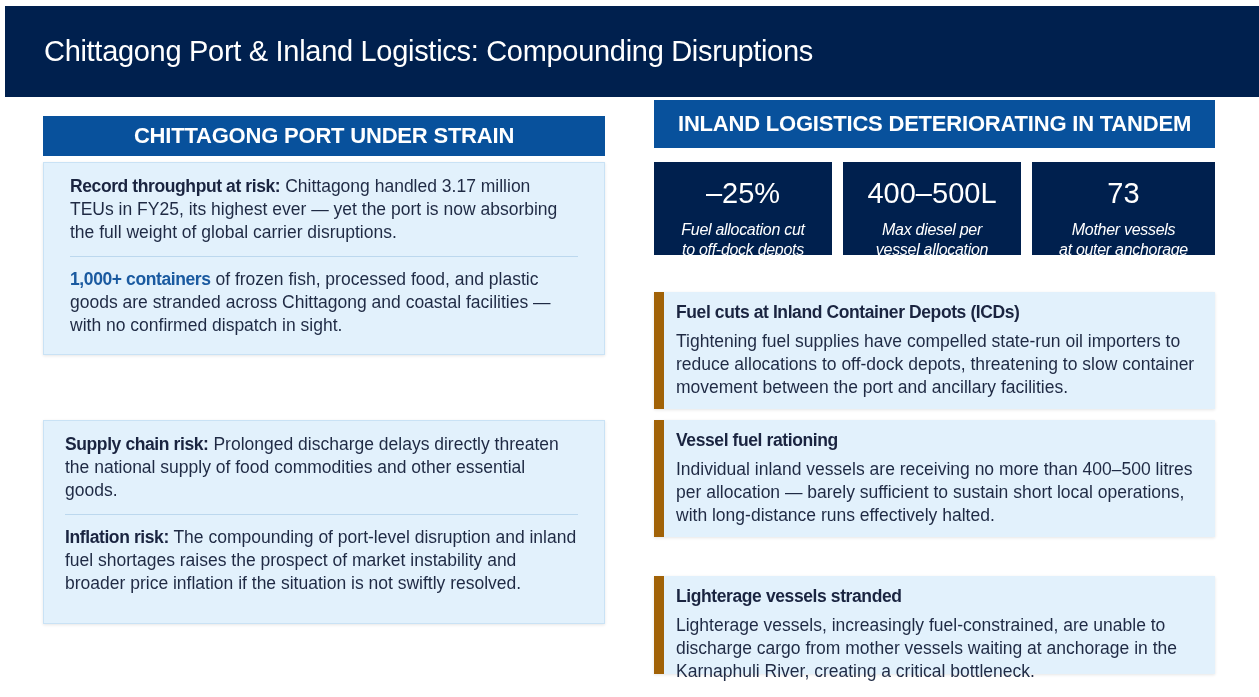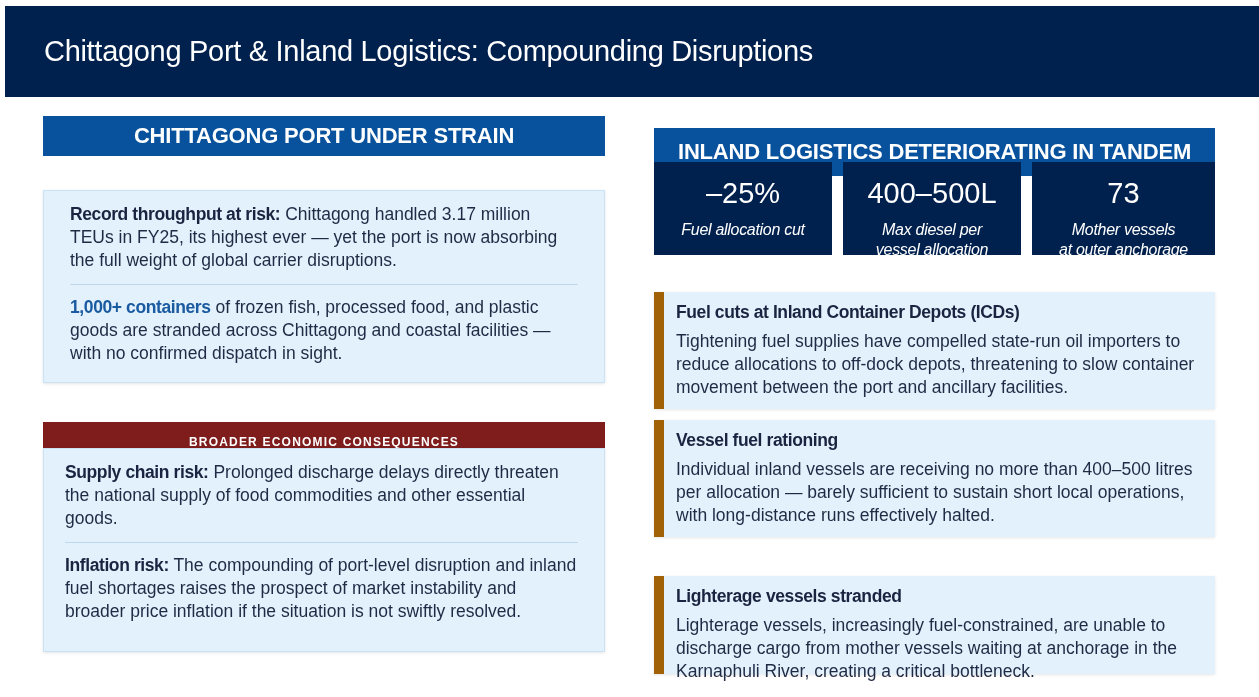--- a/index.html
+++ b/index.html
@@ -15,21 +15,21 @@
     .sec-header {
       position: absolute; display: flex; align-items: center; justify-content: center;
       color: #ffffff; font-size: 22px; font-weight: bold; letter-spacing: -0.2px;
     }
     .sec-header.blue { background: #08519c; }
     .sec-header.navy { background: #7f1d1d; letter-spacing: 1.2px; font-size: 12px; margin-top: 48px; }
 
     .panel {
       position: absolute; background: #e2f1fc; border: 1px solid #c9e2f5;
       box-shadow: 0 1px 3px rgba(0,0,0,0.10);
-      padding: 12px 26px 0 26px; font-size: 17.5px; line-height: 23px; color: #1f2a44; margin-top: 28px;
+      padding: 12px 26px 0 26px; font-size: 17.5px; line-height: 23px; color: #1f2a44;
     }
     .para b { font-weight: bold; color: #1a2440; letter-spacing: -0.4px; }
     .para .hl { font-weight: bold; color: #1a5aa0; letter-spacing: -0.4px; }
     .divider { height: 1px; background: #bcd8ee; margin: 12px 0 11px 0; }
 
     .stat {
       position: absolute; top: 162px; height: 93px; background: #00204e;
       color: #ffffff; text-align: center;
     }
     .stat .value { font-size: 29px; margin-top: 14px; line-height: 34px; }
@@ -71,28 +71,29 @@
 <div class="panel" style="left:43px; top:420px; width:562px; height:204px;padding-left:21px;">
   <p class="para">
     <b>Supply chain risk:</b><span> Prolonged discharge delays directly threaten the national supply of food commodities and other essential goods.</span>
   </p>
   <div class="divider"></div>
   <p class="para">
     <b>Inflation risk:</b><span> The compounding of port-level disruption and inland fuel shortages raises the prospect of market instability and broader price inflation if the situation is not swiftly resolved.</span>
   </p>
 </div>
 
-<div class="sec-header blue" style="left:654px; top:128px; width:561px; height:48px;">
+<div class="sec-header blue" style="left:654px; top:100px; width:561px; height:48px;">
   <span>INLAND LOGISTICS DETERIORATING IN TANDEM</span>
 </div>
 
 <div class="stat" style="left:654px; width:178px;">
   <div class="value">–25%</div>
   <div class="label">
     <div>Fuel allocation cut</div>
+    <div>to off-dock depots</div>
   </div>
 </div>
 <div class="stat" style="left:843px; width:178px;">
   <div class="value">400–500L</div>
   <div class="label">
     <div>Max diesel per</div>
     <div>vessel allocation</div>
   </div>
 </div>
 <div class="stat" style="left:1032px; width:183px;">

